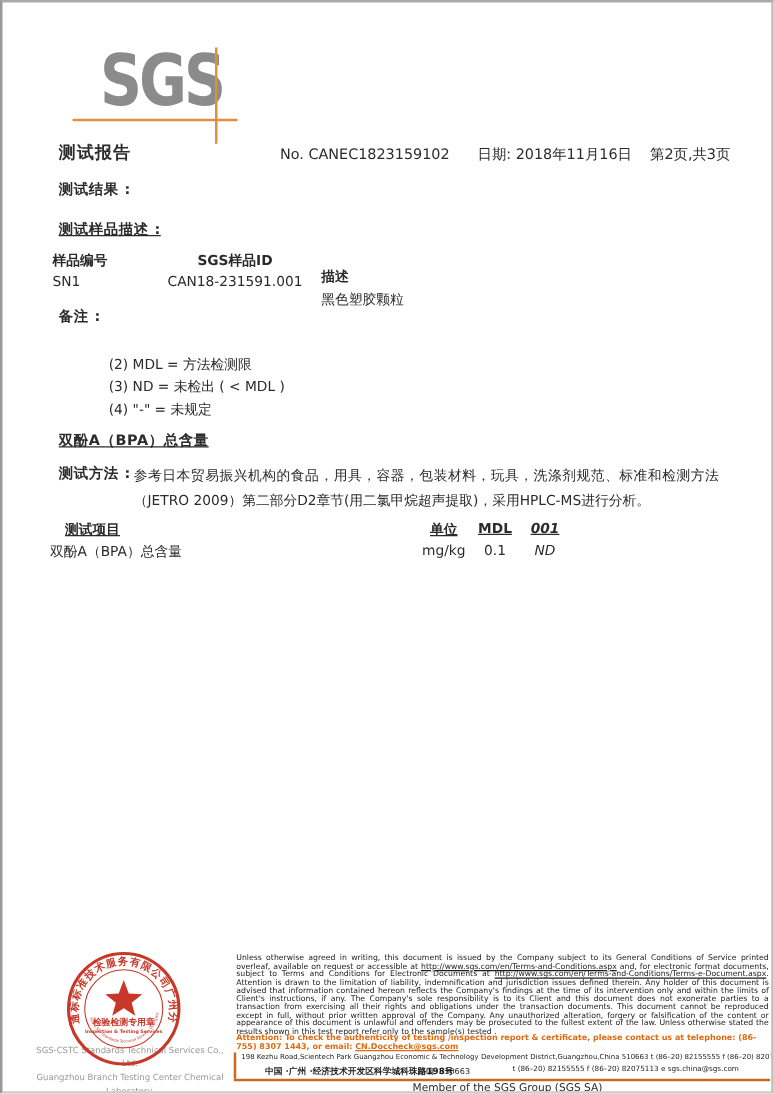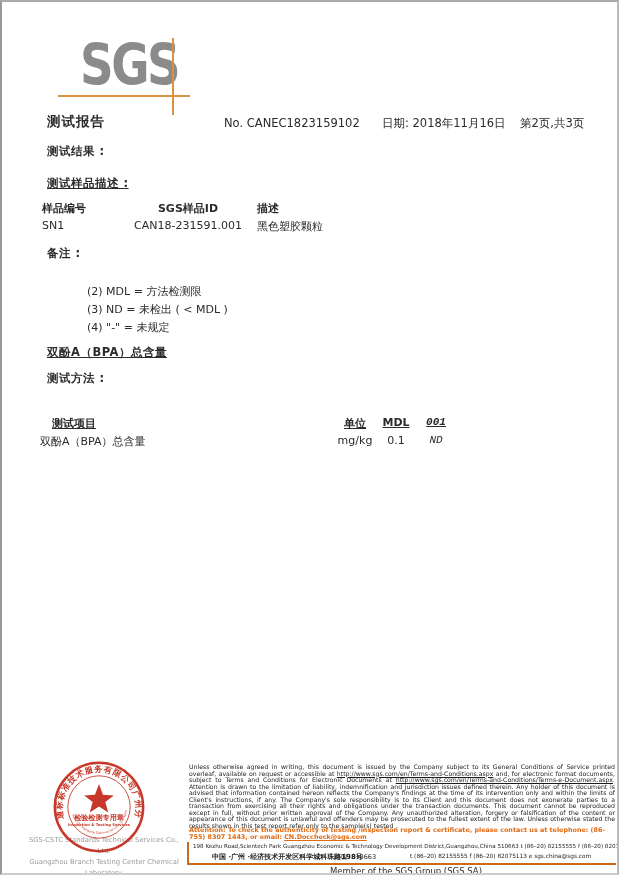--- a/index.html
+++ b/index.html
@@ -27,39 +27,39 @@
   .report-date { left:380px; top:114px; }
   .page-info { left:518px; top:114px; }
 
   .sec-label { font-size:11.5px; font-weight:bold; letter-spacing:.5px; }
 
   .results-label { left:45px; top:142px; }
   .sample-desc-heading { left:45px; top:174px; text-decoration:underline; }
 
   .st-col1 { left:40px; width:90px; text-align:left; }
   .st-col2 { left:128px; width:116px; text-align:center; }
-  .st-col3 { left:255px; }
+  .st-col3 { left:255px;margin-top:13px; }
   .st-head { top:199px; font-weight:bold; font-size:11px; }
   .st-row { top:217px; font-size:11px; }
 
   .remarks-label { left:45px; top:244px; }
   .remark-item { left:85px; font-size:11px; }
 
   .bpa-heading { left:45px; top:343px; font-size:11.5px; font-weight:bold;
     text-decoration:underline; letter-spacing:.5px; }
   .method-label { left:45px; top:369px; }
   .method-text { left:105px; top:369px; width:468px; font-size:11px; line-height:20px; text-align:justify; }
 
   .tt-head { top:414px; font-weight:bold; font-size:11px; text-decoration:underline; }
   .tt-row { top:432px; font-size:11px; }
   .tt-item-h { left:50px; }
   .tt-item { left:38px; }
   .tt-unit { left:334px; width:38px; text-align:center; }
   .tt-mdl { left:376px; width:36px; text-align:center; }
-  .tt-001 { left:416px; width:36px; text-align:center; font-style:italic;font-family:Liberation Mono, monospace; }
+  .tt-001 { left:416px; width:36px; text-align:center; font-style:italic; }
 
   
   .company-lines { left:26px; top:833px; width:152px; text-align:center;
     font-size:6.8px; line-height:11px; color:#9a9a9a; z-index:1; }
   .stamp { left:49px; top:757px; width:96px; height:96px; z-index:2; }
 
   .disclaimer { left:187px; top:762px; width:426px; font-size:6.2px;
     line-height:6.55px; text-align:justify; color:#1d1d1d; }
   .disclaimer .u { text-decoration:underline; }
   .attention { left:187px; top:825px; width:428px; font-size:6.4px; line-height:7px;
@@ -98,20 +98,21 @@
   <div class="abs st-row st-col2">CAN18-231591.001</div>
   <div class="abs st-row st-col3">黑色塑胶颗粒</div>
 
   <div class="abs remarks-label sec-label">备注 :</div>
   <div class="abs remark-item" style="top:282px">(2) MDL = 方法检测限</div>
   <div class="abs remark-item" style="top:300px">(3) ND = 未检出 ( &lt; MDL )</div>
   <div class="abs remark-item" style="top:318px">(4) "-" = 未规定</div>
 
   <div class="abs bpa-heading">双酚A（BPA）总含量</div>
   <div class="abs method-label sec-label">测试方法 :</div>
+  <div class="abs method-text">参考日本贸易振兴机构的食品，用具，容器，包装材料，玩具，洗涤剂规范、标准和检测方法（JETRO 2009）第二部分D2章节(用二氯甲烷超声提取)，采用HPLC-MS进行分析。</div>
 
   <div class="abs tt-head tt-item-h">测试项目</div>
   <div class="abs tt-head tt-unit">单位</div>
   <div class="abs tt-head tt-mdl">MDL</div>
   <div class="abs tt-head tt-001">001</div>
   <div class="abs tt-row tt-item">双酚A（BPA）总含量</div>
   <div class="abs tt-row tt-unit">mg/kg</div>
   <div class="abs tt-row tt-mdl">0.1</div>
   <div class="abs tt-row tt-001">ND</div>
 

